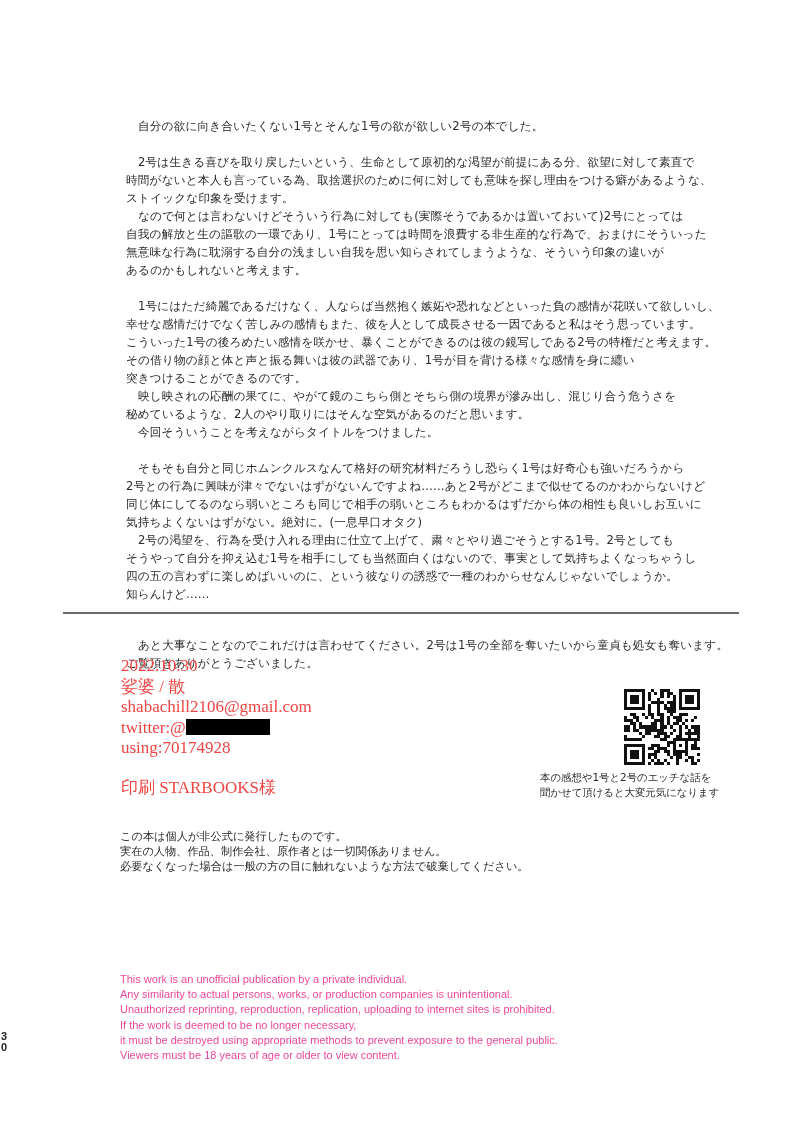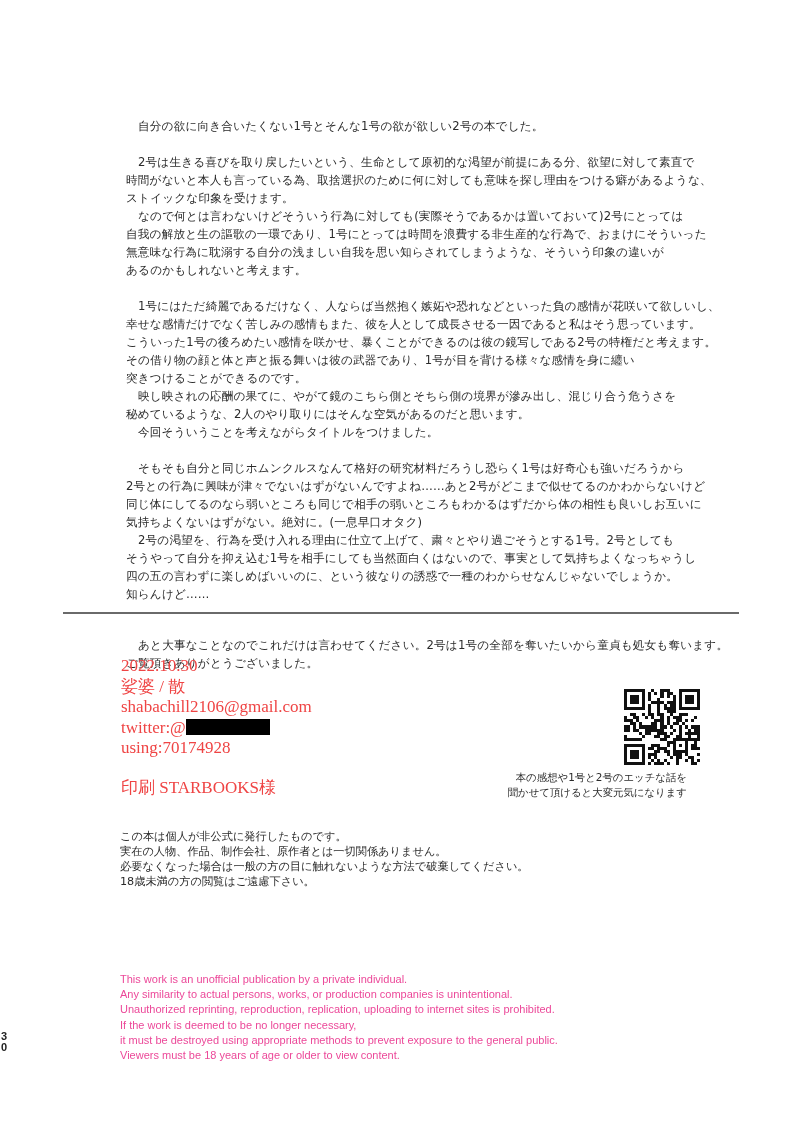--- a/index.html
+++ b/index.html
@@ -66,26 +66,26 @@
     }
     .qr {
       position: absolute;
       left: 624px;
       top: 689px;
       width: 76px;
       height: 76px;
     }
     .qr-caption {
       position: absolute;
-      left: 487px;
+      left: 540px;
       top: 770px;
       width: 200px;
       font-size: 10.4px;
       line-height: 15px;
-      text-align: right;
+      text-align: left;
       color: #2a2a2a;
     }
     .qr-caption div {
       white-space: nowrap;
     }
     .notice-jp {
       position: absolute;
       left: 120px;
       top: 829px;
       font-size: 11.2px;
@@ -171,21 +171,20 @@
 
 <div class="qr-caption">
   <div>本の感想や1号と2号のエッチな話を</div>
   <div>聞かせて頂けると大変元気になります</div>
 </div>
 
 <div class="notice-jp">
   <div>この本は個人が非公式に発行したものです。</div>
   <div>実在の人物、作品、制作会社、原作者とは一切関係ありません。</div>
   <div>必要なくなった場合は一般の方の目に触れないような方法で破棄してください。</div>
-  <div>18歳未満の方の閲覧はご遠慮下さい。</div>
 </div>
 
 <div class="notice-en">
   <div>This work is an unofficial publication by a private individual.</div>
   <div>Any similarity to actual persons, works, or production companies is unintentional.</div>
   <div>Unauthorized reprinting, reproduction, replication, uploading to internet sites is prohibited.</div>
   <div>If the work is deemed to be no longer necessary,</div>
   <div>it must be destroyed using appropriate methods to prevent exposure to the general public.</div>
   <div>Viewers must be 18 years of age or older to view content.</div>
 </div>

